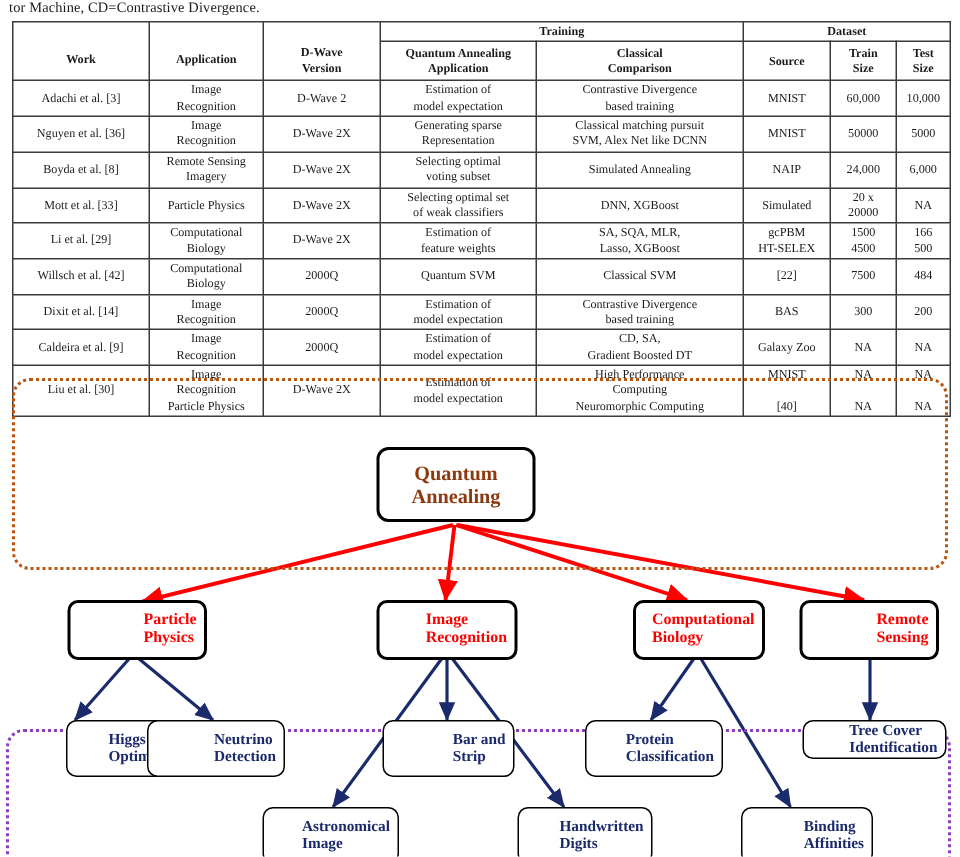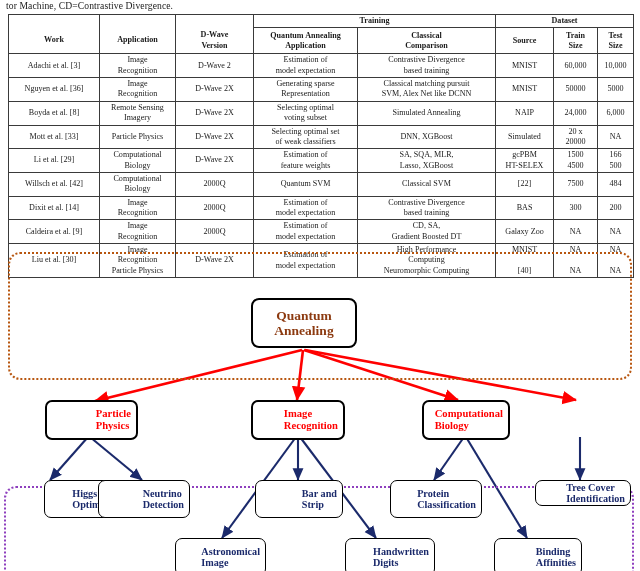--- a/index.html
+++ b/index.html
@@ -340,20 +340,24 @@
 Physics</span>
   </div>
   <div class="node lvl2" style="left:251px; top:110px; width:94px; height:40px;">
     <span>Image
 Recognition</span>
   </div>
   <div class="node lvl2" style="left:422px; top:110px; width:88px; height:40px;">
     <span>Computational
 Biology</span>
   </div>
+  <div class="node lvl2" style="left:533px; top:110px; width:93px; height:40px;">
+    <span>Remote
+Sensing</span>
+  </div>
 
   <div class="node lvl3" style="left:4px; top:190px; width:92px; height:38px;margin-left:40px;">
     <span>Higgs
 Optimization</span>
   </div>
   <div class="node lvl3" style="left:98px; top:190px; width:92px; height:38px;">
     <span>Neutrino
 Detection</span>
   </div>
   <div class="node lvl3" style="left:175px; top:248px; width:91px; height:38px;">

